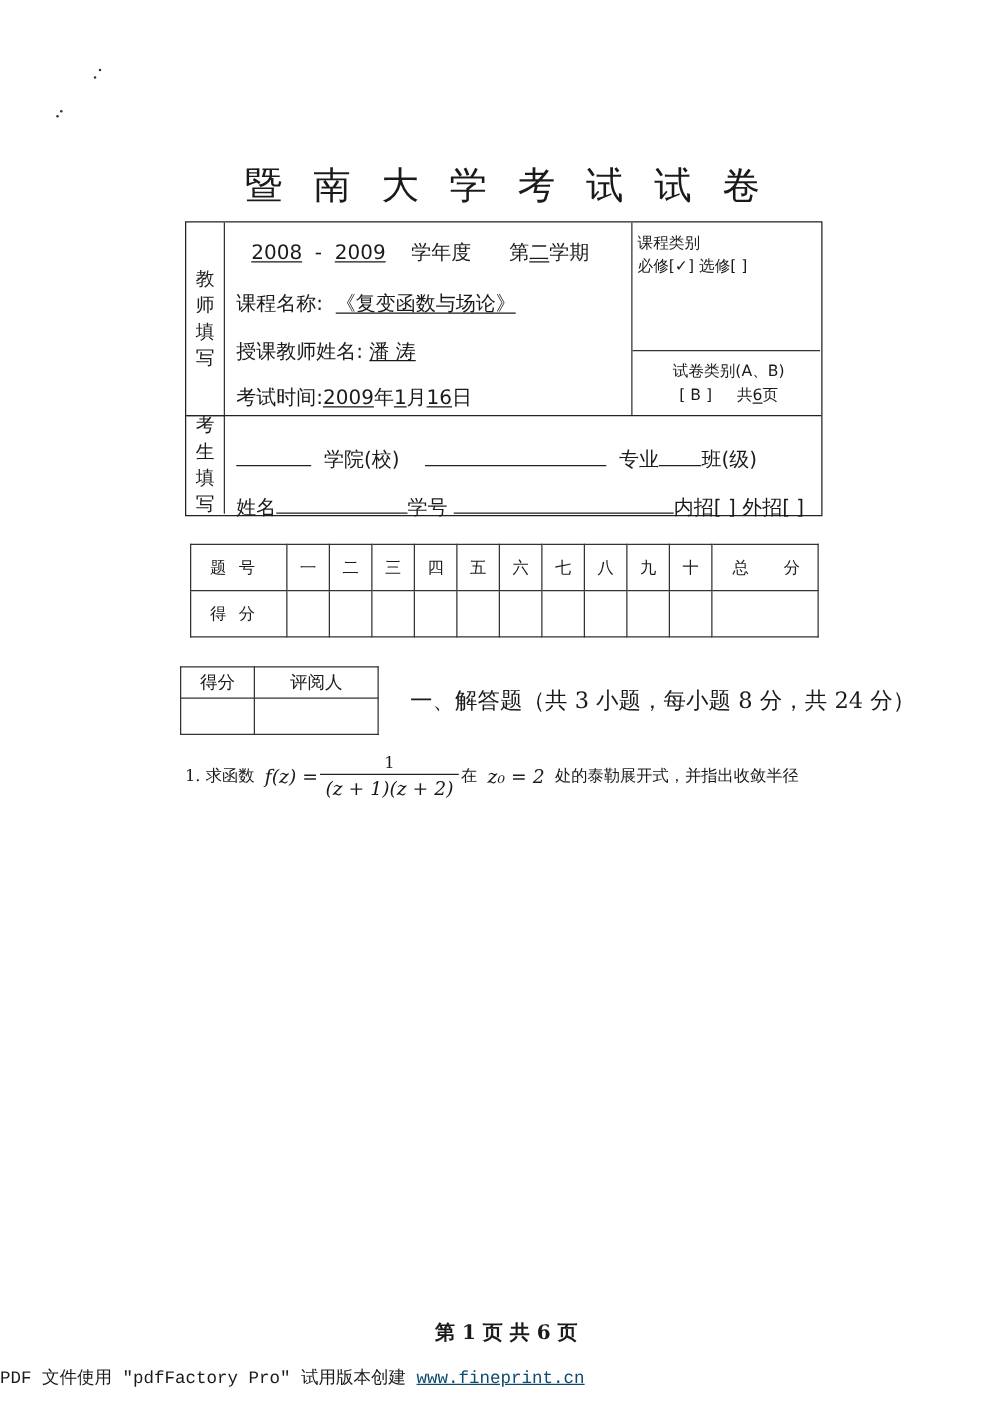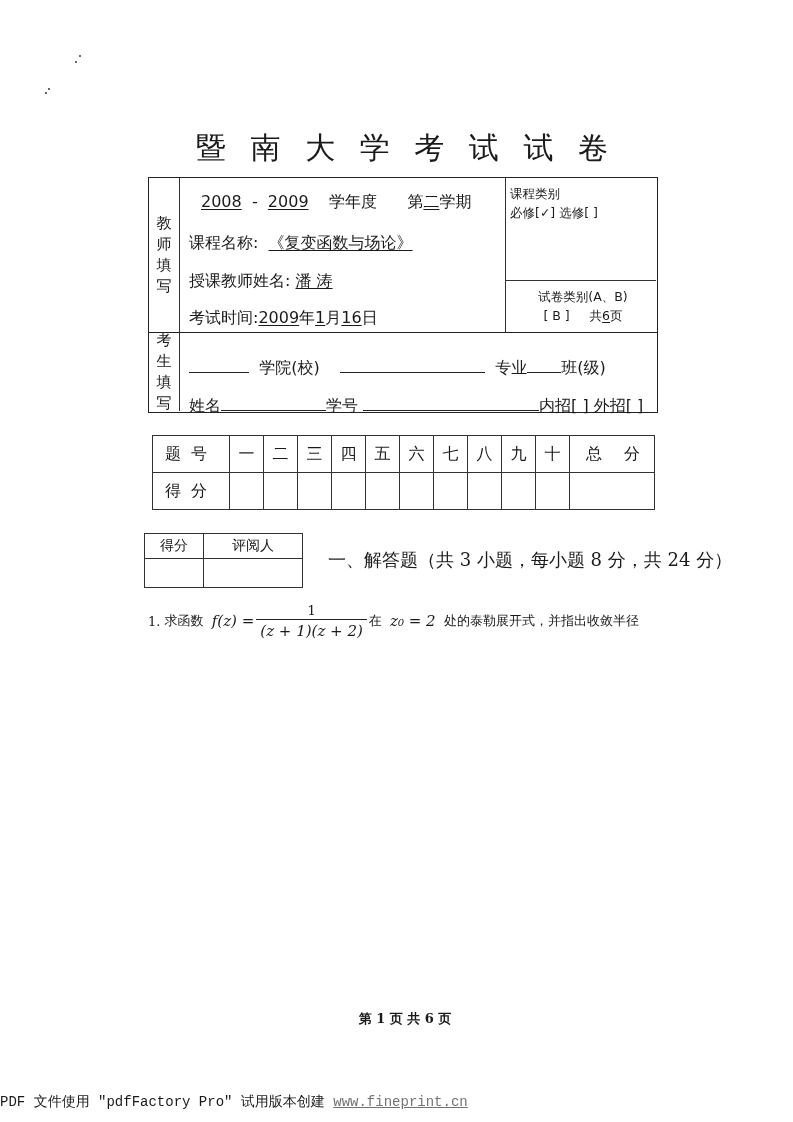--- a/index.html
+++ b/index.html
@@ -23,21 +23,21 @@
   .hdr .sep-h { position: absolute; left: 0; right: 0; top: 154px; border-top: 1.5px solid #222; }
   .hdr .sep-v { position: absolute; left: 356px; top: 0; height: 154px; border-left: 1px solid #333; }
   .hdr .rbox { position: absolute; left: 357px; width: 150px; box-sizing: border-box; padding: 6px 0 0 4px; font-size: 12.5px; line-height: 19px; }
   .hdr .rbox.b { border-top: 1px solid #333; }
   .ln { position: absolute; font-size: 16px; white-space: nowrap; }
   .u { text-decoration: underline; text-underline-offset: 2px; }
   .blank { display: inline-block; border-bottom: 1px solid #222; height: 12px; vertical-align: baseline; }
 
   
   .score { left: 152px; top: 435px; border-collapse: collapse; border: 1.5px solid #222; }
-  .score td { border: 1px solid #333; height: 36px; text-align: center; font-size: 16px;
+  .score td { border: 1px solid #333; height: 36px; text-align: center; font-size: 13px;
               font-family: "DejaVu Serif", "Liberation Serif", serif; padding: 0; }
   .score td.first { width: 76px; letter-spacing: 10px; }
   .score td.q { width: 33px; }
   .score td.total { width: 84px; }
   .score td.total .tl { display: flex; justify-content: space-between; padding: 0 14px 0 16px; }
 
   
   .grader { left: 144px; top: 533px; border-collapse: collapse; border: 1.5px solid #222; }
   .grader td { border: 1px solid #333; font-size: 14px; text-align: center; padding: 0; }
   .grader tr.h td { height: 24px; }
@@ -46,26 +46,26 @@
   .grader td.c2 { width: 98px; }
 
   .section { left: 328px; top: 548px; font-size: 18px; font-family: "DejaVu Serif", "Liberation Serif", serif; white-space: nowrap; }
 
   .q1 { left: 148px; top: 598px; font-size: 13px; font-family: "DejaVu Serif", "Liberation Serif", serif; white-space: nowrap; height: 46px; display: flex; align-items: center; }
   .frac { display: inline-flex; flex-direction: column; align-items: center; vertical-align: middle; margin: 0 6px; }
   .frac .num { border-bottom: 1px solid #222; padding: 0 4px 1px; width: 100%; text-align: center; }
   .frac .den { padding-top: 2px; }
   .ital { font-style: italic; font-size: 15px; }
 
-  .pageno { left: 340px; top: 1010px; width: 130px; text-align: center; font-size: 13px;
+  .pageno { left: 340px; top: 1056px; width: 130px; text-align: center; font-size: 16px;
             font-family: "DejaVu Serif", "Liberation Serif", serif; font-weight: bold; }
 
   .footer { left: 0px; top: 1093px; font-size: 14px; white-space: nowrap; font-family: "Liberation Mono", "DejaVu Sans Mono", monospace; }
   .footer .cn { font-family: "DejaVu Serif", "Liberation Serif", serif; }
-  .footer a { color: #737373; text-decoration: underline; }
+  .footer a { color: #0c4a6e; text-decoration: underline; }
 </style>
 </head>
 <body>
 
 <div class="specks">
   <span style="left:79px;top:55px;"></span>
     <span style="left:75px;top:61px;"></span>
   <span style="left:48px;top:88px;"></span>
     <span style="left:45px;top:92px;"></span>
 </div>

